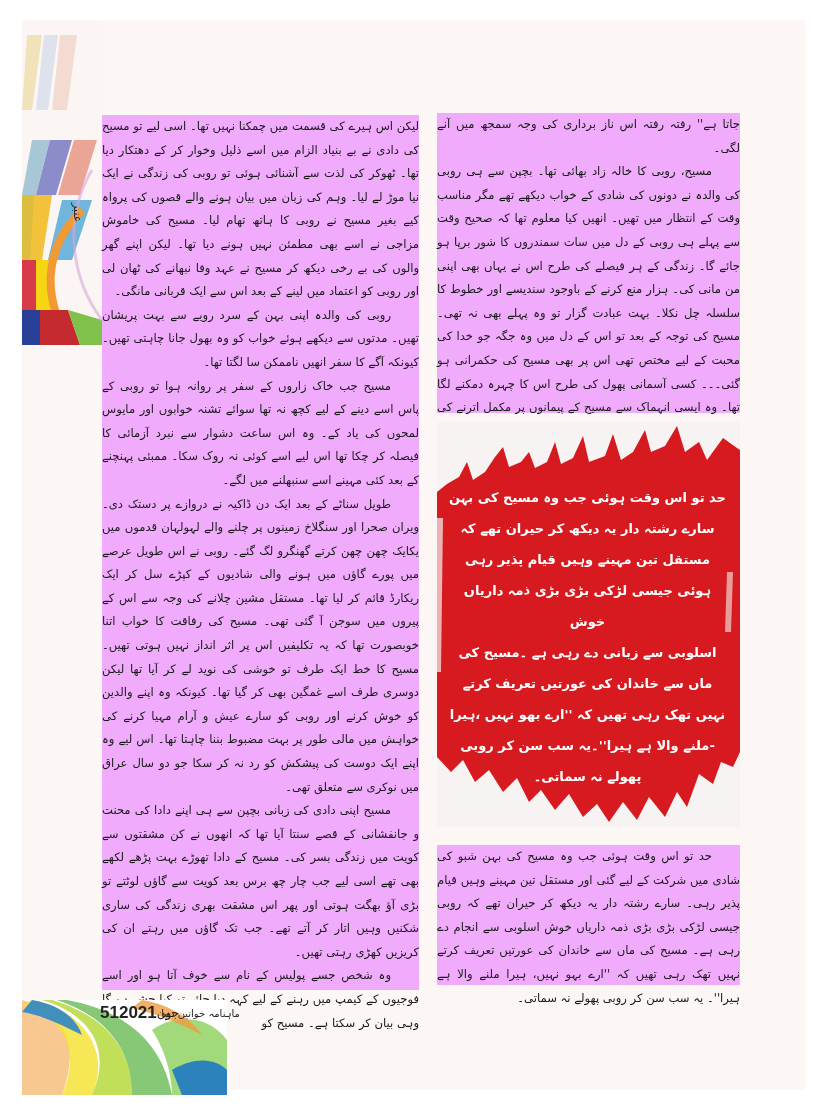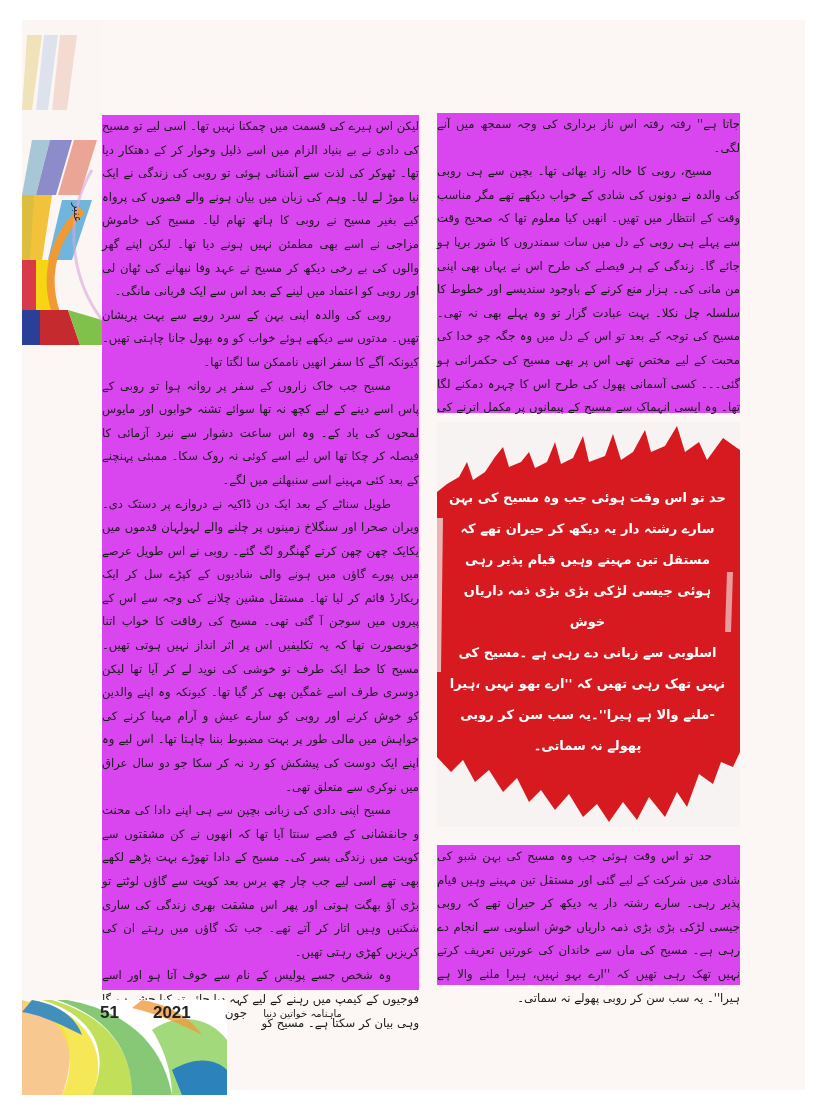--- a/index.html
+++ b/index.html
@@ -1,34 +1,34 @@
 <!DOCTYPE html>
 <html><head>
 <meta charset="utf-8">
 <style>
   html,body{margin:0;padding:0;background:#ffffff;}
   body{width:826px;height:1115px;position:relative;overflow:hidden;font-family:"DejaVu Sans",sans-serif;}
   .page-bg{position:absolute;left:22px;top:20px;width:783px;height:1070px;background:#fcf6f5;}
   .deco-top{position:absolute;left:22px;top:20px;width:80px;height:325px;overflow:hidden;background:#fdf9f8;}
   .deco-bottom{position:absolute;left:22px;top:1000px;width:205px;height:95px;overflow:hidden;}
-  .col{position:absolute;background:#d946ef;color:#1a1a1a;direction:rtl;text-align:justify;text-align-last:right;
+  .col{position:absolute;background:#f0abfc;color:#1a1a1a;direction:rtl;text-align:justify;text-align-last:right;
        font-family:"DejaVu Sans",sans-serif;font-size:11.6px;line-height:23.6px;}
   .col p{margin:0;}
   .col p.indent{text-indent:28px;}
   .col-right-top{left:437px;top:113px;width:303px;height:300px;}
   .col-right-bottom{left:437px;top:845px;width:303px;height:140px;}
   .col-left{left:102px;top:115px;width:317px;height:875px;}
   .red-card{position:absolute;left:437px;top:422px;width:303px;height:405px;}
   .red-card svg{position:absolute;left:0;top:0;}
   .red-text{position:absolute;left:8px;top:60px;width:285px;direction:rtl;text-align:center;color:#ffffff;
             font-family:"DejaVu Sans",sans-serif;font-weight:bold;font-size:13px;line-height:31px;}
   .red-text p{margin:0;}
   .side-label{position:absolute;left:70px;top:172px;width:14px;height:50px;color:#222;font-size:11px;
               writing-mode:vertical-rl;direction:rtl;}
-  .footer{position:absolute;left:100px;top:1000px;height:26px;display:flex;align-items:center;gap:34px;}
+  .footer{position:absolute;left:100px;top:1000px;height:26px;display:flex;align-items:center;}
   .footer .num{font-family:"Liberation Sans",sans-serif;font-weight:bold;font-size:17px;color:#222;}
   .footer .magazine{direction:rtl;font-size:10px;color:#222;}
   .footer .month{direction:rtl;font-size:12px;color:#222;margin-right:-18px;text-align:center;}
 </style>
 </head>
 <body>
 
 <div class="page-bg"></div>
 
 <div class="deco-top">
@@ -78,20 +78,21 @@
              L303,330 L296,345 L284,340 L276,362 L262,352 L250,385 L240,370 L228,395 L212,375 L200,398 L186,380 L172,400 L160,382 L146,395 L132,372 L118,388 L104,368 L92,380 L80,356 L66,370 L52,348 L38,360 L26,338 L14,350 L0,335 Z" fill="#d71920"></path>
     <path d="M0,96 L6,96 L4,250 L0,250 Z" fill="#f7f3f2" opacity="0.7"></path>
     <path d="M290,150 L296,150 L294,210 L288,210 Z" fill="#f7f3f2" opacity="0.6"></path>
   </svg>
   <div class="red-text">
     <p>حد تو اس وقت ہوئی جب وہ مسیح کی بہن</p>
     <p>سارے رشتہ دار یہ دیکھ کر حیران تھے کہ</p>
     <p>مستقل تین مہینے وہیں قیام پذیر رہی</p>
     <p>ہوئی جیسی لڑکی بڑی بڑی ذمہ داریاں خوش</p>
     <p>اسلوبی سے زبانی دے رہی ہے ۔مسیح کی</p>
+    <p>ماں سے خاندان کی عورتیں تعریف کرتے</p>
     <p>نہیں تھک رہی تھیں کہ ''ارے بھو نہیں ،ہیرا</p>
     <p>-ملنے والا ہے ہیرا''۔یہ سب سن کر روبی</p>
     <p>پھولے نہ سماتی۔</p>
   </div>
 </div>
 
 <div class="col col-right-bottom">
   <p class="indent">حد تو اس وقت ہوئی جب وہ مسیح کی بہن شبو کی شادی میں شرکت کے لیے گئی اور مستقل تین مہینے وہیں قیام پذیر رہی۔ سارے رشتہ دار یہ دیکھ کر حیران تھے کہ روبی جیسی لڑکی بڑی بڑی ذمہ داریاں خوش اسلوبی سے انجام دے رہی ہے۔ مسیح کی ماں سے خاندان کی عورتیں تعریف کرتے نہیں تھک رہی تھیں کہ ''ارے بہو نہیں، ہیرا ملنے والا ہے ہیرا''۔ یہ سب سن کر روبی پھولے نہ سماتی۔</p>
 </div>
 

